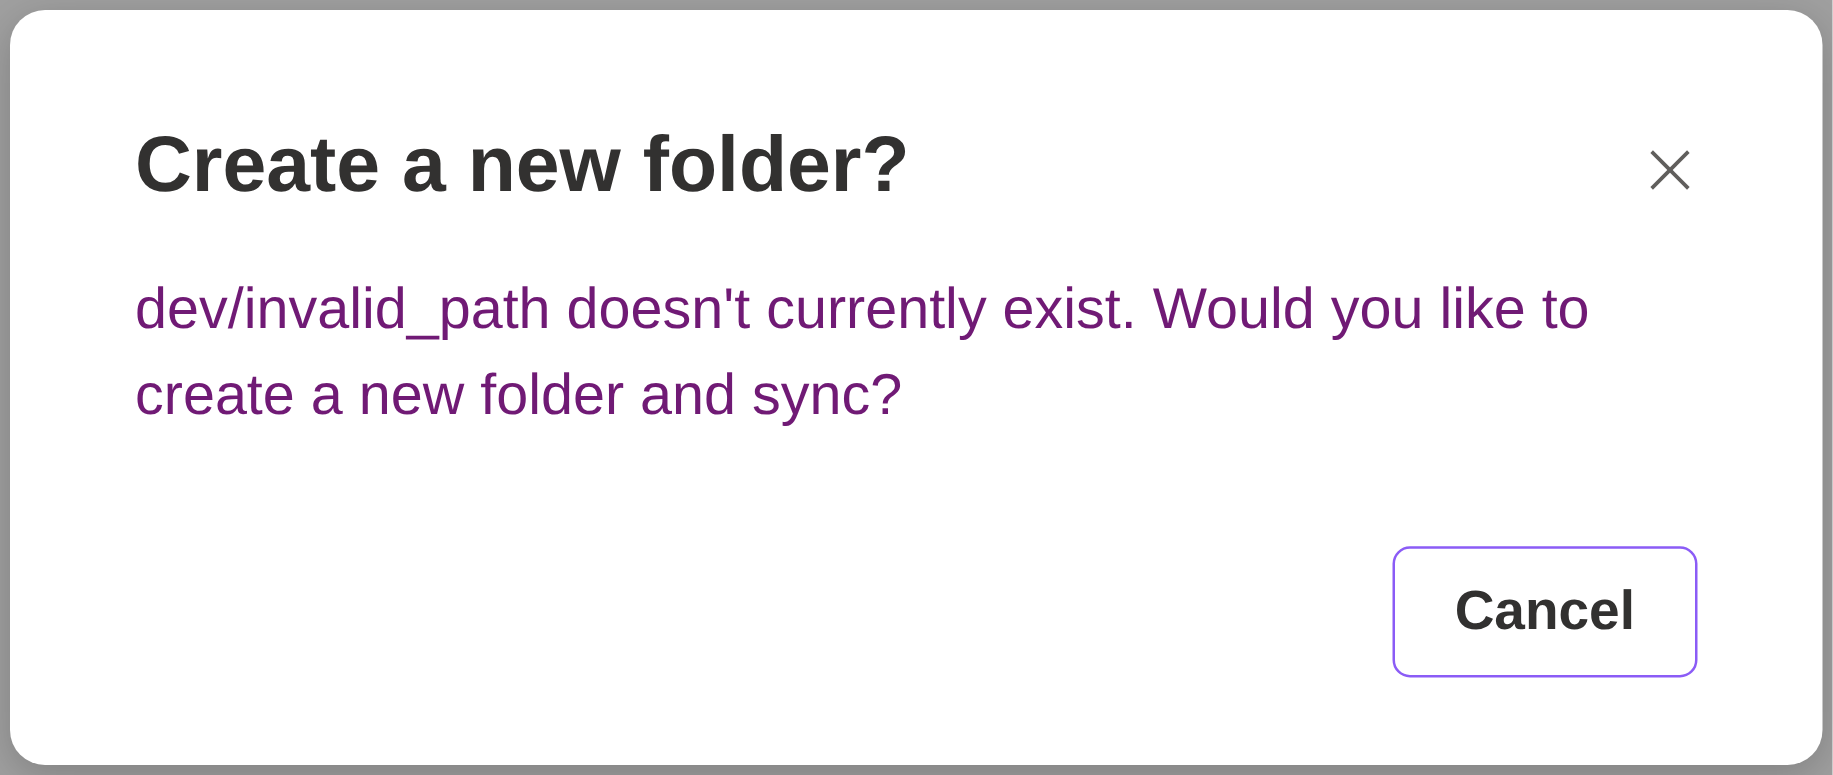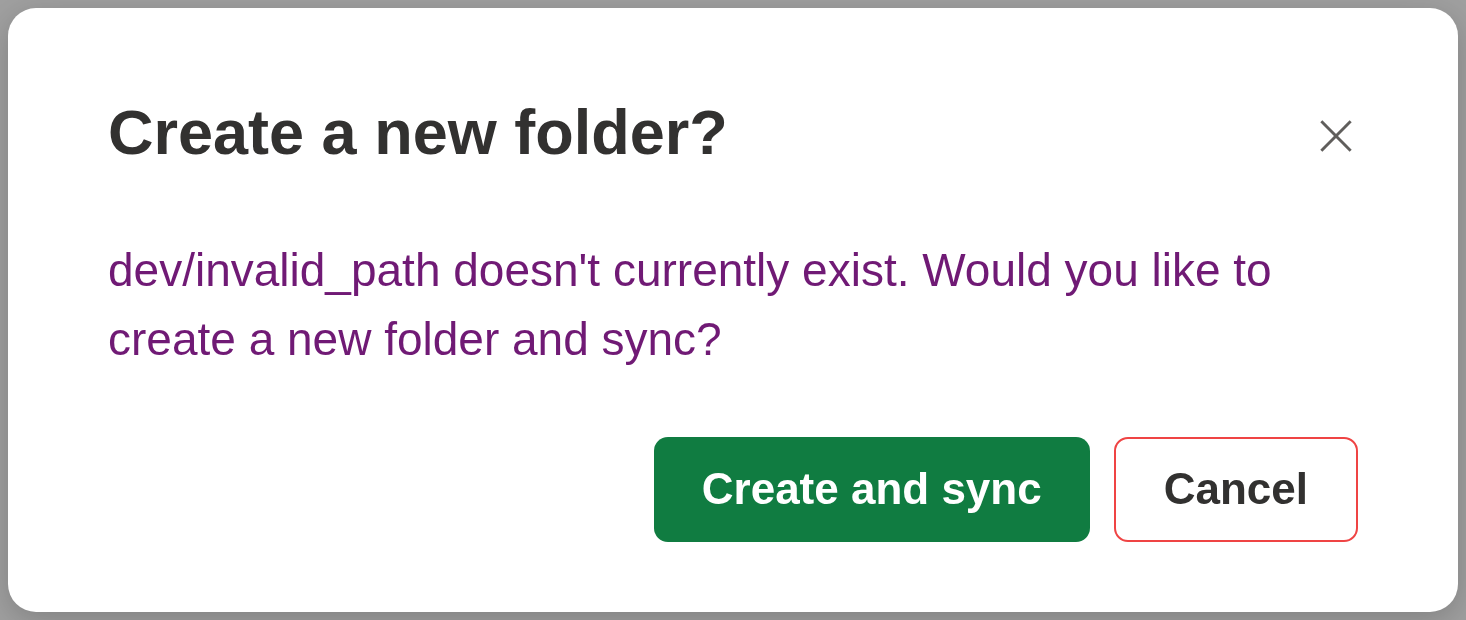--- a/index.html
+++ b/index.html
@@ -25,21 +25,21 @@
       padding: 90px 100px 70px 100px;
       position: relative;
       box-shadow: 0 8px 32px rgba(0,0,0,0.2);
       display: flex;
       flex-direction: column;
     }
     .dialog-header {
       display: flex;
       justify-content: space-between;
       align-items: flex-start;
-      margin-bottom: 67px;
+      margin-bottom: 43px;
     }
     .dialog-title {
       font-size: 63px;
       font-weight: 600;
       color: #323130;
       line-height: 1.1;
     }
     .close-button {
       background: none;
       border: none;
@@ -78,36 +78,35 @@
       line-height: 1.2;
     }
     .btn-primary {
       background: #107c41;
       color: #ffffff;
       border: none;
     }
     .btn-secondary {
       background: #ffffff;
       color: #323130;
-      border: 2px solid #ef4444;
+      border: 2px solid #8b5cf6;
     }
   </style>
 </head>
 <body>
 
 <div class="dialog">
   <div class="dialog-header">
     <h1 class="dialog-title">Create a new folder?</h1>
     <button class="close-button">
       <span>
         <svg viewBox="0 0 24 24" fill="none" stroke="#605e5c" stroke-width="1.6">
           <line x1="4" y1="4" x2="20" y2="20"></line>
           <line x1="20" y1="4" x2="4" y2="20"></line>
         </svg>
       </span>
     </button>
   </div>
   <div class="dialog-body">dev/invalid_path doesn't currently exist. Would you like to create a new folder and sync?</div>
   <div class="dialog-footer">
-    <button class="btn btn-primary">Create and sync</button>
     <button class="btn btn-secondary">Cancel</button>
   </div>
 </div>
 
 </body></html>

